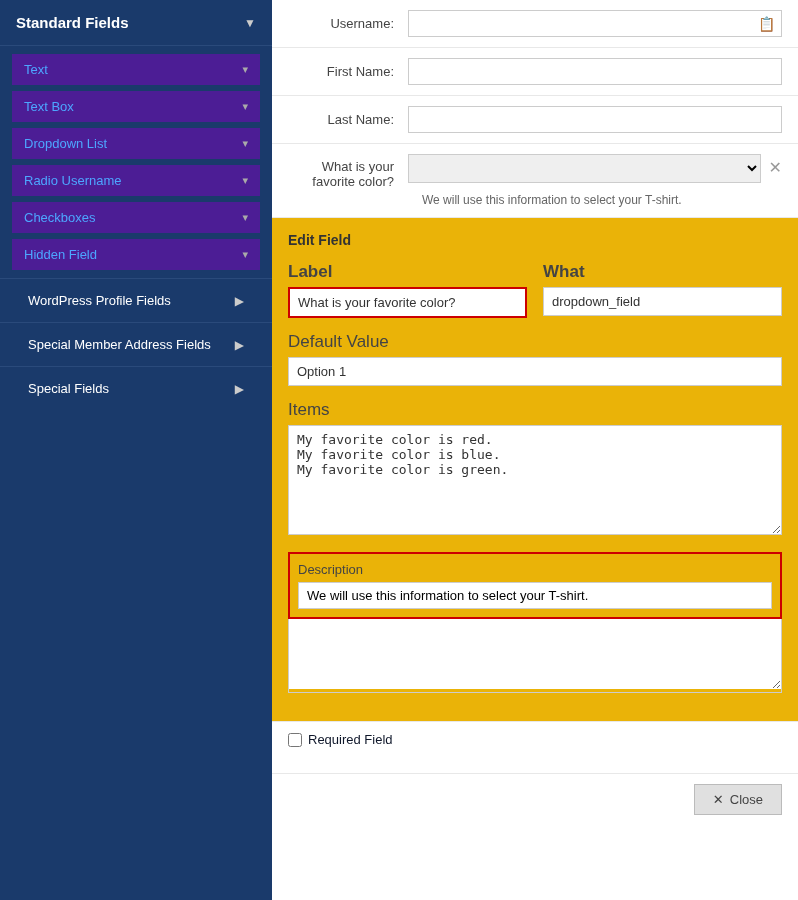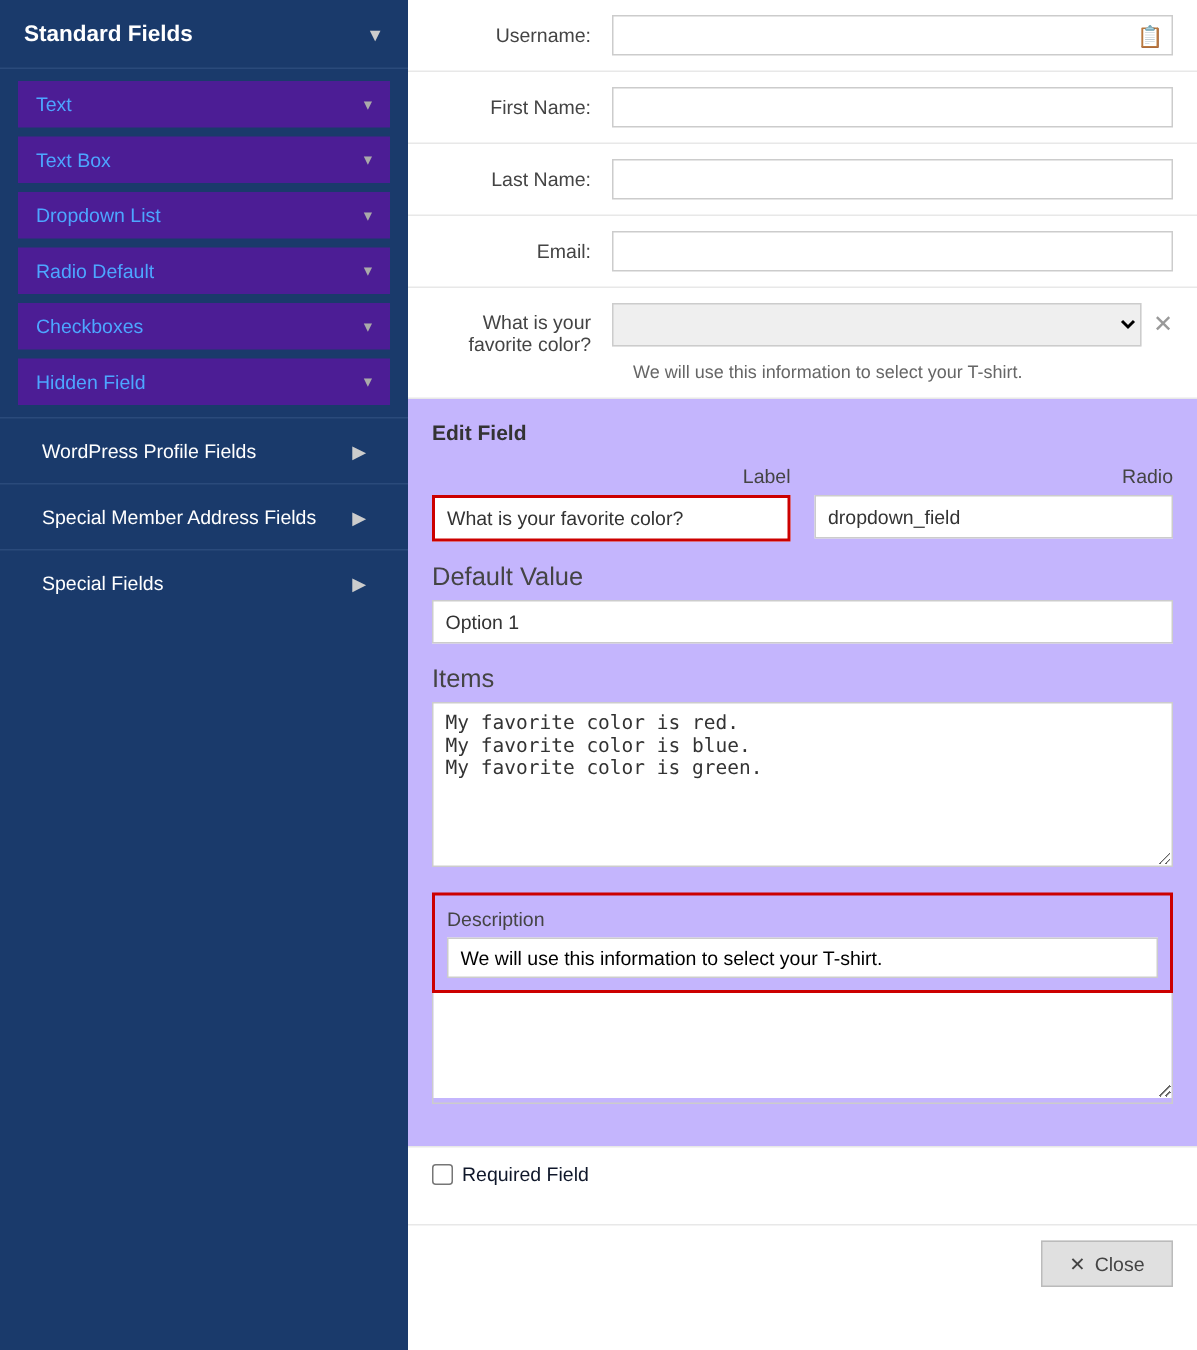--- a/index.html
+++ b/index.html
@@ -177,21 +177,21 @@
     .dropdown-desc {
       margin-left: 134px;
       font-size: 12px;
       color: #666;
       margin-top: 4px;
     }
 
     
     .edit-field-section {
       padding: 14px 16px;
-      background: #c4b5fd;
+      background: #eab308;
     }
 
     .edit-field-title {
       font-size: 14px;
       font-weight: bold;
       color: #333;
       margin-bottom: 14px;
     }
 
     .edit-field-row {
@@ -199,25 +199,24 @@
       gap: 16px;
       margin-bottom: 14px;
     }
 
     .edit-field-col {
       flex: 1;
     }
 
     .edit-field-col label {
       display: block;
-      font-size: 13px;
+      font-size: 17px;
       color: #444;
       margin-bottom: 5px;
-      font-weight: normal;
-      text-align: right;
+      font-weight: bold;
     }
 
     .edit-field-col input[type="text"] {
       width: 100%;
       padding: 6px 8px;
       border: 1px solid #ccc;
       font-size: 13px;
       color: #333;
       outline: none;
     }
@@ -343,21 +342,21 @@
       <span>Text Box</span>
       <span class="chevron-down">▾</span>
     </div>
 
     <div class="field-item">
       <span>Dropdown List</span>
       <span class="chevron-down">▾</span>
     </div>
 
     <div class="field-item">
-      <span>Radio Default</span>
+      <span>Radio Username</span>
       <span class="chevron-down">▾</span>
     </div>
 
     <div class="field-item">
       <span>Checkboxes</span>
       <span class="chevron-down">▾</span>
     </div>
 
     <div class="field-item">
       <span>Hidden Field</span>
@@ -396,26 +395,20 @@
     </div>
   </div>
 
   <div class="form-row">
     <div class="field-label">Last Name:</div>
     <div class="field-input">
       <input type="text" value="" style="">
     </div>
   </div>
 
-  <div class="form-row">
-    <div class="field-label">Email:</div>
-    <div class="field-input">
-      <input type="text" value="" style="">
-    </div>
-  </div>
 
   <div class="dropdown-row">
     <div class="dropdown-row-top">
       <div class="field-label">
         <span>What is your favorite color?</span>
       </div>
       <div class="field-input">
         <select>
           <option value=""></option>
         </select>
@@ -427,21 +420,21 @@
 
   <div class="edit-field-section">
     <div class="edit-field-title">Edit Field</div>
 
     <div class="edit-field-row">
       <div class="edit-field-col">
         <label>Label</label>
         <input type="text" class="highlighted-box" value="What is your favorite color?" style="">
       </div>
       <div class="edit-field-col">
-        <label>Radio</label>
+        <label>What</label>
         <input type="text" value="dropdown_field" style="">
       </div>
     </div>
 
     <div class="edit-field-full">
       <label>Default Value</label>
       <input type="text" value="Option 1" style="">
     </div>
 
     <div class="edit-field-full">

